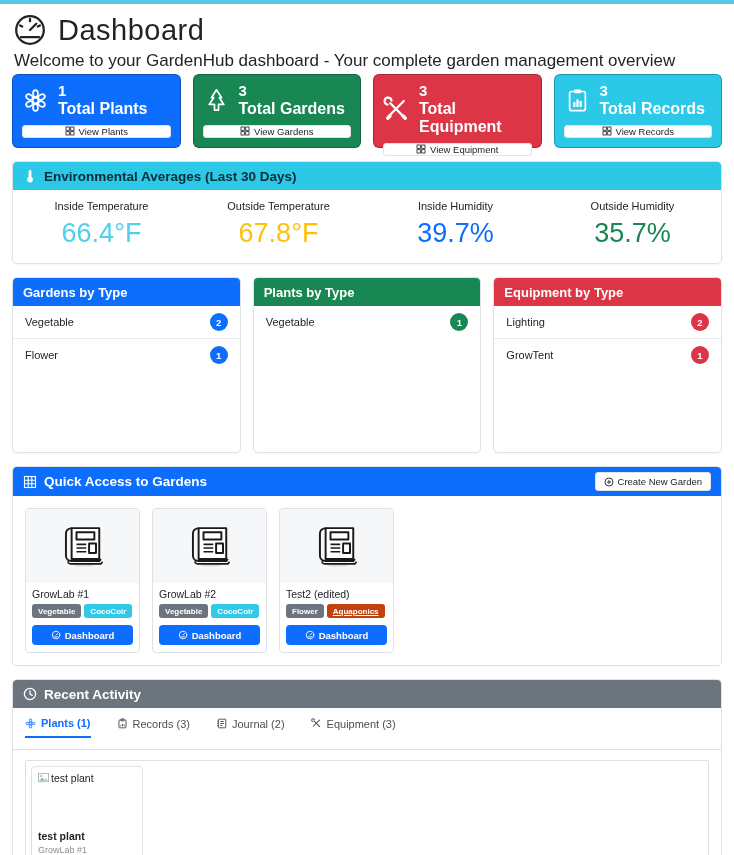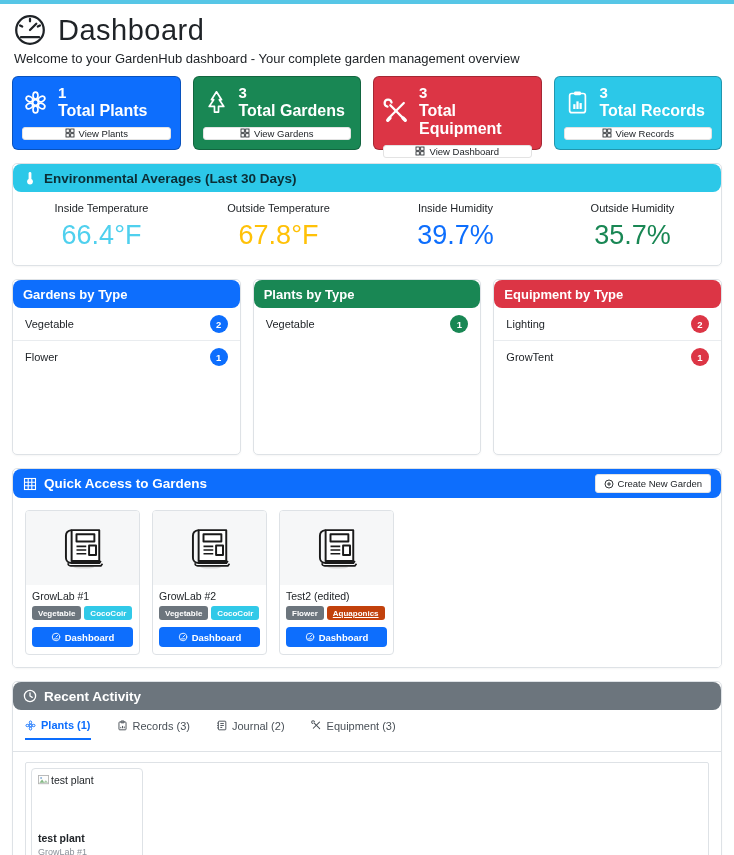--- a/index.html
+++ b/index.html
@@ -11,21 +11,21 @@
     width: 734px; height: 855px; overflow: hidden;
   }
   .topbar { height: 4px; width: 100%; }
   .container { padding: 0 12px; }
 
   
   .page-header { margin-top: 8px; }
   .title-row { display: flex; align-items: center; gap: 10px; }
   .title-row h1 { font-size: 29px; font-weight: 400; color: #1f2327; letter-spacing: .5px; }
   .gauge-lg { width: 36px; height: 36px; }
-  .subtitle { font-size: 13px; color: #212529; margin: 3px 0 10px 2px; }
+  .subtitle { font-size: 17px; color: #212529; margin: 3px 0 3px 2px; }
 
   
   .stats-row { display: flex; gap: 12px; margin-bottom: 13px; }
   .stat-card {
     flex: 1; border-radius: 6px; padding: 8px 9px 9px;
     display: flex; flex-direction: column; color: #fff;
     border: 1px solid rgba(0,0,0,.25); height: 74px;
   }
   .stat-top { display: flex; align-items: center; gap: 9px; margin-bottom: 7px; }
   .stat-icon { width: 27px; height: 27px; flex: 0 0 auto; }
@@ -36,21 +36,21 @@
     font-family: inherit; font-size: 9.5px; color: #212529; height: 18px;
     display: flex; align-items: center; justify-content: center; gap: 4px; cursor: pointer;
   }
   .ic10 { width: 10px; height: 10px; }
 
   
   .panel { border: 1px solid #dee2e6; border-radius: 5px; margin-bottom: 13px; overflow: hidden;
            box-shadow: 0 1px 2px rgba(0,0,0,.04); }
   .panel-head {
     display: flex; align-items: center; gap: 7px; padding: 5px 10px;
-    font-size: 13.5px; font-weight: 700; color: #fff; min-height: 28px; border-radius: 8px;
+    font-size: 13.5px; font-weight: 700; color: #fff; min-height: 28px;
   }
   .panel-head.dark-text { color: #0b2e36; }
   .ic14 { width: 14px; height: 14px; }
 
   
   .env-body { display: flex; padding: 10px 0 14px; align-items: center; }
   .env-metric { flex: 1; text-align: center; }
   .env-label { font-size: 11px; color: #212529; margin-bottom: 6px; }
   .env-value { font-size: 27px; font-weight: 400; }
 
@@ -195,21 +195,21 @@
           <div class="stat-label">Total Equipment</div>
         </div>
       </div>
       <button class="stat-btn">
         <svg class="ic10" viewBox="0 0 12 12" fill="none" stroke="currentColor">
             <rect x="1.2" y="1.2" width="4" height="4"></rect>
             <rect x="6.8" y="1.2" width="4" height="4"></rect>
             <rect x="1.2" y="6.8" width="4" height="4"></rect>
             <rect x="6.8" y="6.8" width="4" height="4"></rect>
           </svg>
-        <span>View Dashboard</span>
+        <span>View Equipment</span>
       </button>
     </div>
 
     <div class="stat-card" style="background: rgb(44, 200, 232);">
       <div class="stat-top">
         <svg class="stat-icon" viewBox="0 0 24 24" fill="none" stroke="#fff" stroke-width="1.5">
           <rect x="5" y="4" width="14" height="17" rx="2"></rect>
           <rect x="9" y="2.2" width="6" height="3.4" rx="1" fill="#fff" stroke="none"></rect>
           <rect x="8.2" y="13.5" width="2" height="4.3" fill="#fff" stroke="none"></rect>
           <rect x="11" y="11" width="2" height="6.8" fill="#fff" stroke="none"></rect>

